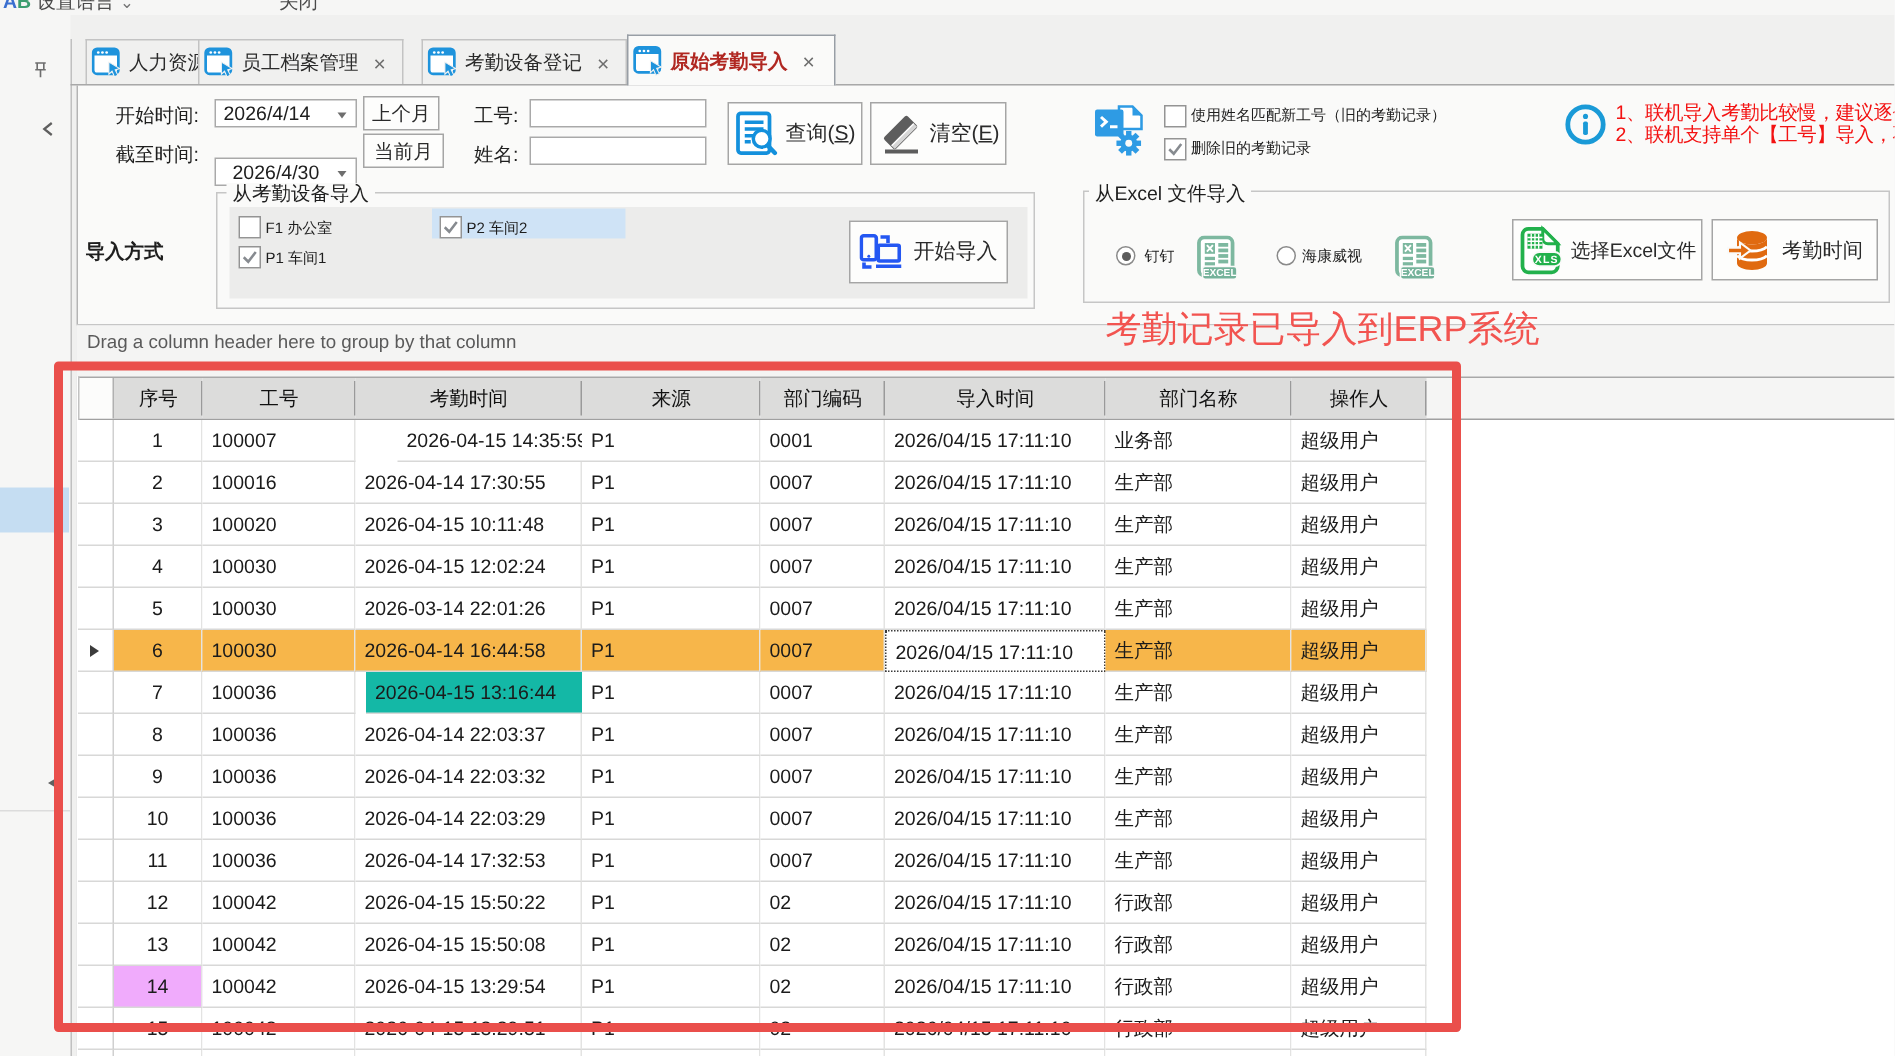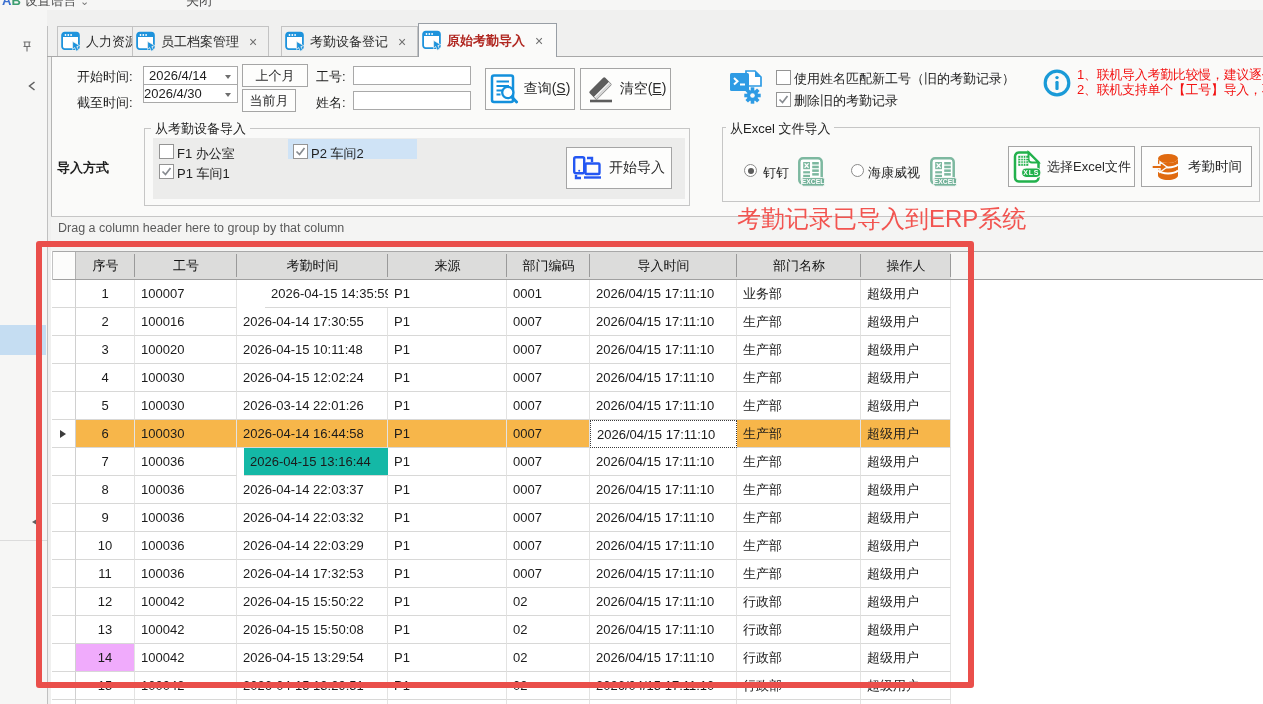--- a/index.html
+++ b/index.html
@@ -11,21 +11,21 @@
 .tab .cls { color:#6e6e6e; font-size:14px; margin-left:10px; }
 .tab.active { top:23px; height:34px; background:#fafaf9; border:1px solid #989ea5; border-bottom:none; z-index:3; }
 .tab.active .txt { color:#b02721; font-weight:bold; }
 .tabicon { width:21px; height:21px; margin:0 4px 0 3px; }
 label.f { position:absolute; font-size:13px; color:#1e1e1e; white-space:nowrap; }
 .field { position:absolute; background:#fff; border:1px solid #a9a9a9; font-size:13px; color:#1e1e1e; }
 .btn { position:absolute; background:#fdfdfc; border:1px solid #a5a5a5; display:flex; align-items:center; justify-content:center; font-size:13px; color:#2a2a2a; white-space:nowrap; }
 .gbox { position:absolute; border:1px solid #c6c6c6; }
 .glabel { position:absolute; background:#fafaf9; padding:0 4px; font-size:13px; line-height:13px; color:#1e1e1e; white-space:nowrap; z-index:2; }
 .cb { position:absolute; width:15px; height:15px; background:#fff; border:1px solid #949494; }
-.cblabel { position:absolute; font-size:13px; color:#1e1e1e; white-space:nowrap; }
+.cblabel { position:absolute; font-size:10px; color:#1e1e1e; white-space:nowrap; }
 .radio { position:absolute; width:13px; height:13px; background:#fff; border:1px solid #8a8a8a; border-radius:50%; }
 .radio.sel::after { content:""; position:absolute; left:2.5px; top:2.5px; width:6px; height:6px; border-radius:50%; background:#5c5c5c; }
 .hcell { position:absolute; background:#dcdcdb; display:flex; align-items:center; justify-content:center; font-size:13px; color:#111; }
 .cell { position:absolute; height:28px; border-right:1px solid #e3e3e2; border-bottom:1px solid #d8d8d7; font-size:13px; color:#1b1b1b; display:flex; align-items:center; padding-left:6px; white-space:nowrap; overflow:hidden; background:#fff; }
 .cell.c0 { justify-content:center; padding-left:0; }
 </style>
 </head>
 <body>
 <div class="abs" style="left:0;top:0;width:1263px;height:10px;background:#f6f6f5;overflow:hidden">
     <span style="position:absolute;left:2px;top:-8px;font-size:13px;color:#4a4a4a;white-space:nowrap"><span style="color:#3a6fd0;font-weight:bold">A</span><span style="color:#3d9e70;font-weight:bold">B</span> 设置语言 <span style="color:#777;font-size:11px">⌄</span></span>
@@ -87,25 +87,25 @@
 <circle cx="4.5" cy="4" r="0.9" fill="#fff"></circle>
       <circle cx="7.3" cy="4" r="0.9" fill="#fff"></circle>
       <circle cx="10.1" cy="4" r="0.9" fill="#fff"></circle>
 <path d="M11.6 10.4 L18.8 14.7 L15.8 15.6 L17.6 19.1 L15.3 20.2 L13.7 16.5 L11.6 18.5 Z" fill="#1e93dc" stroke="#f2f2f1" stroke-width="0.7"></path>
 </svg>
     <span class="txt" style="">原始考勤导入</span>
     <span class="cls">×</span>
   </div>
 <label class="f" style="left:77px;top:68px">开始时间:</label>
 <div class="field" style="left:143px;top:66px;width:95px;height:19px;line-height:17px;padding-left:5px">2026/4/14<span style="position:absolute;right:6px;top:8px;width:0;height:0;border-left:3.5px solid transparent;border-right:3.5px solid transparent;border-top:4px solid #6e6e6e"></span></div>
-<div class="btn" style="left:242px;top:64px;width:66px;height:23px">上个月</div>
+<div class="btn" style="left:242px;top:64px;width:51px;height:23px">上个月</div>
 <label class="f" style="left:316px;top:68px">工号:</label>
 <div class="field" style="left:353px;top:66px;width:118px;height:19px"></div>
 <label class="f" style="left:77px;top:94px">截至时间:</label>
-<div class="field" style="left:143px;top:84px;width:95px;height:19px;line-height:17px;padding-left:0">2026/4/30<span style="position:absolute;right:6px;top:8px;width:0;height:0;border-left:3.5px solid transparent;border-right:3.5px solid transparent;border-top:4px solid #6e6e6e"></span></div>
+<div class="field" style="left:143px;top:105px;width:95px;height:19px;line-height:17px;padding-left:11px">2026/4/30<span style="position:absolute;right:6px;top:8px;width:0;height:0;border-left:3.5px solid transparent;border-right:3.5px solid transparent;border-top:4px solid #6e6e6e"></span></div>
 <div class="btn" style="left:242px;top:89px;width:54px;height:23px">当前月</div>
 <label class="f" style="left:316px;top:94px">姓名:</label>
 <div class="field" style="left:353px;top:91px;width:118px;height:19px"></div>
 <div class="btn" style="left:485px;top:68px;width:90px;height:42px;font-size:14px">
 <svg width="29" height="30" viewBox="0 0 29 30" style="margin-right:5px">
 <rect x="2" y="1.5" width="21" height="26.5" rx="2" fill="#fff" stroke="#1390dc" stroke-width="2.5"></rect>
 <path d="M6.5 7.5 H19 M6.5 12 H19 M6.5 16.5 H12.5 M6.5 20.5 H10.5" stroke="#1390dc" stroke-width="2.2"></path>
 <circle cx="17.8" cy="18.5" r="5.6" fill="#fff" stroke="#1390dc" stroke-width="2.3"></circle>
 <path d="M21.8 23 L26.6 28" stroke="#1390dc" stroke-width="2.9" stroke-linecap="round"></path>
 </svg>

